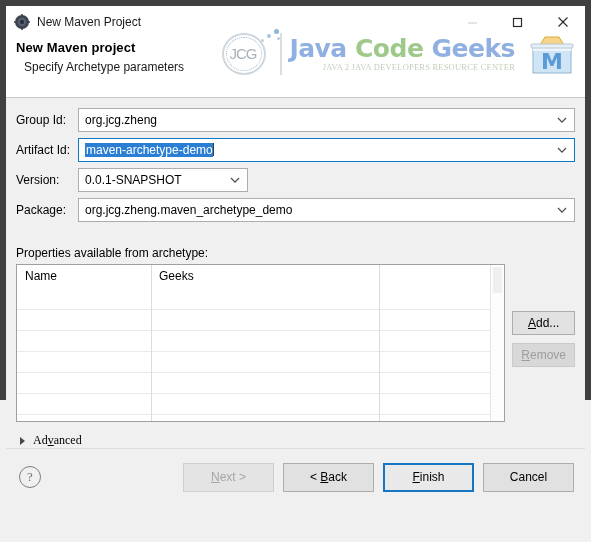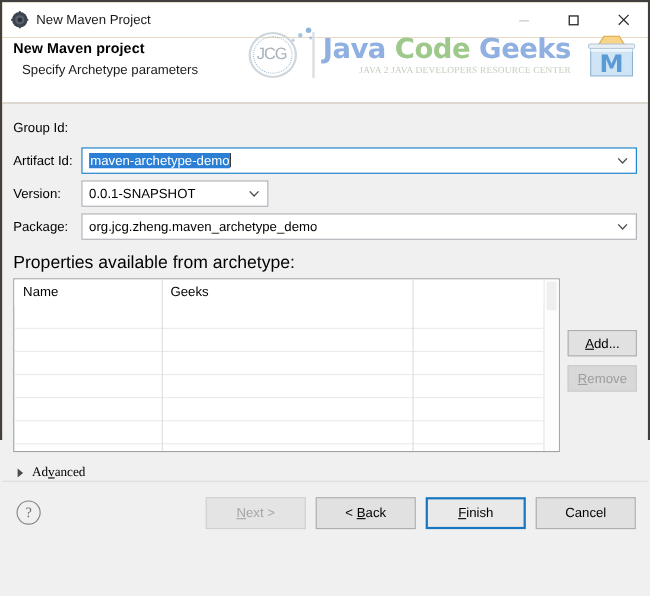--- a/index.html
+++ b/index.html
@@ -11,22 +11,22 @@
     font-size: 12px;
     color: #000;
     background: #f0f0f0;
     overflow: hidden;
   }
 
   .window {
     width: 591px;
     height: 400px;
     position: relative;
-    background: #a16207;
-    border: 2px solid #404040;
+    background: #4d7c0f;
+    border: 6px solid #404040;
     display: flex;
     flex-direction: column;
   }
 
   
   .titlebar {
     height: 32px;
     background: #ffffff;
     display: flex;
     align-items: center;
@@ -204,22 +204,22 @@
     margin-left: 0px;
   }
   .combo-arrow {
     position: absolute;
     right: 7px; top: 50%;
     transform: translateY(-50%);
   }
 
   
   .props-label {
-    font-size: 16px;
-    margin: 13px 0 4px 0;
+    font-size: 12px;
+    margin: 24px 0 4px 0;
   }
   .table-area {
     display: flex;
     align-items: center;
   }
   .table-box {
     width: 512px;
     height: 158px;
     background: #ffffff;
     border: 1px solid #a0a0a0;
@@ -436,20 +436,28 @@
           <text x="25" y="38" font-family="DejaVu Sans, sans-serif" font-size="22" font-weight="bold" fill="#5b9bd5" text-anchor="middle">M</text>
         </svg>
       </div>
     </div>
   </div>
 
   <div class="body">
 
     <div class="field-row">
       <label class="field-label">Group Id:</label>
+      <div class="combo">
+        <div class="combo-val">org.jcg.zheng</div>
+        <span class="combo-arrow">
+          <svg width="10" height="7" viewBox="0 0 10 7">
+              <path d="M1 1 L5 5.2 L9 1" fill="none" stroke="#4b4b4b" stroke-width="1.2"></path>
+            </svg>
+        </span>
+      </div>
     </div>
 
     <div class="field-row">
       <label class="field-label">Artifact Id:</label>
       <div class="combo focused">
         <div class="combo-val"><span class="sel">maven-archetype-demo</span><span class="caret-cursor"></span></div>
         <span class="combo-arrow">
           <svg width="10" height="7" viewBox="0 0 10 7">
               <path d="M1 1 L5 5.2 L9 1" fill="none" stroke="#4b4b4b" stroke-width="1.2"></path>
             </svg>

